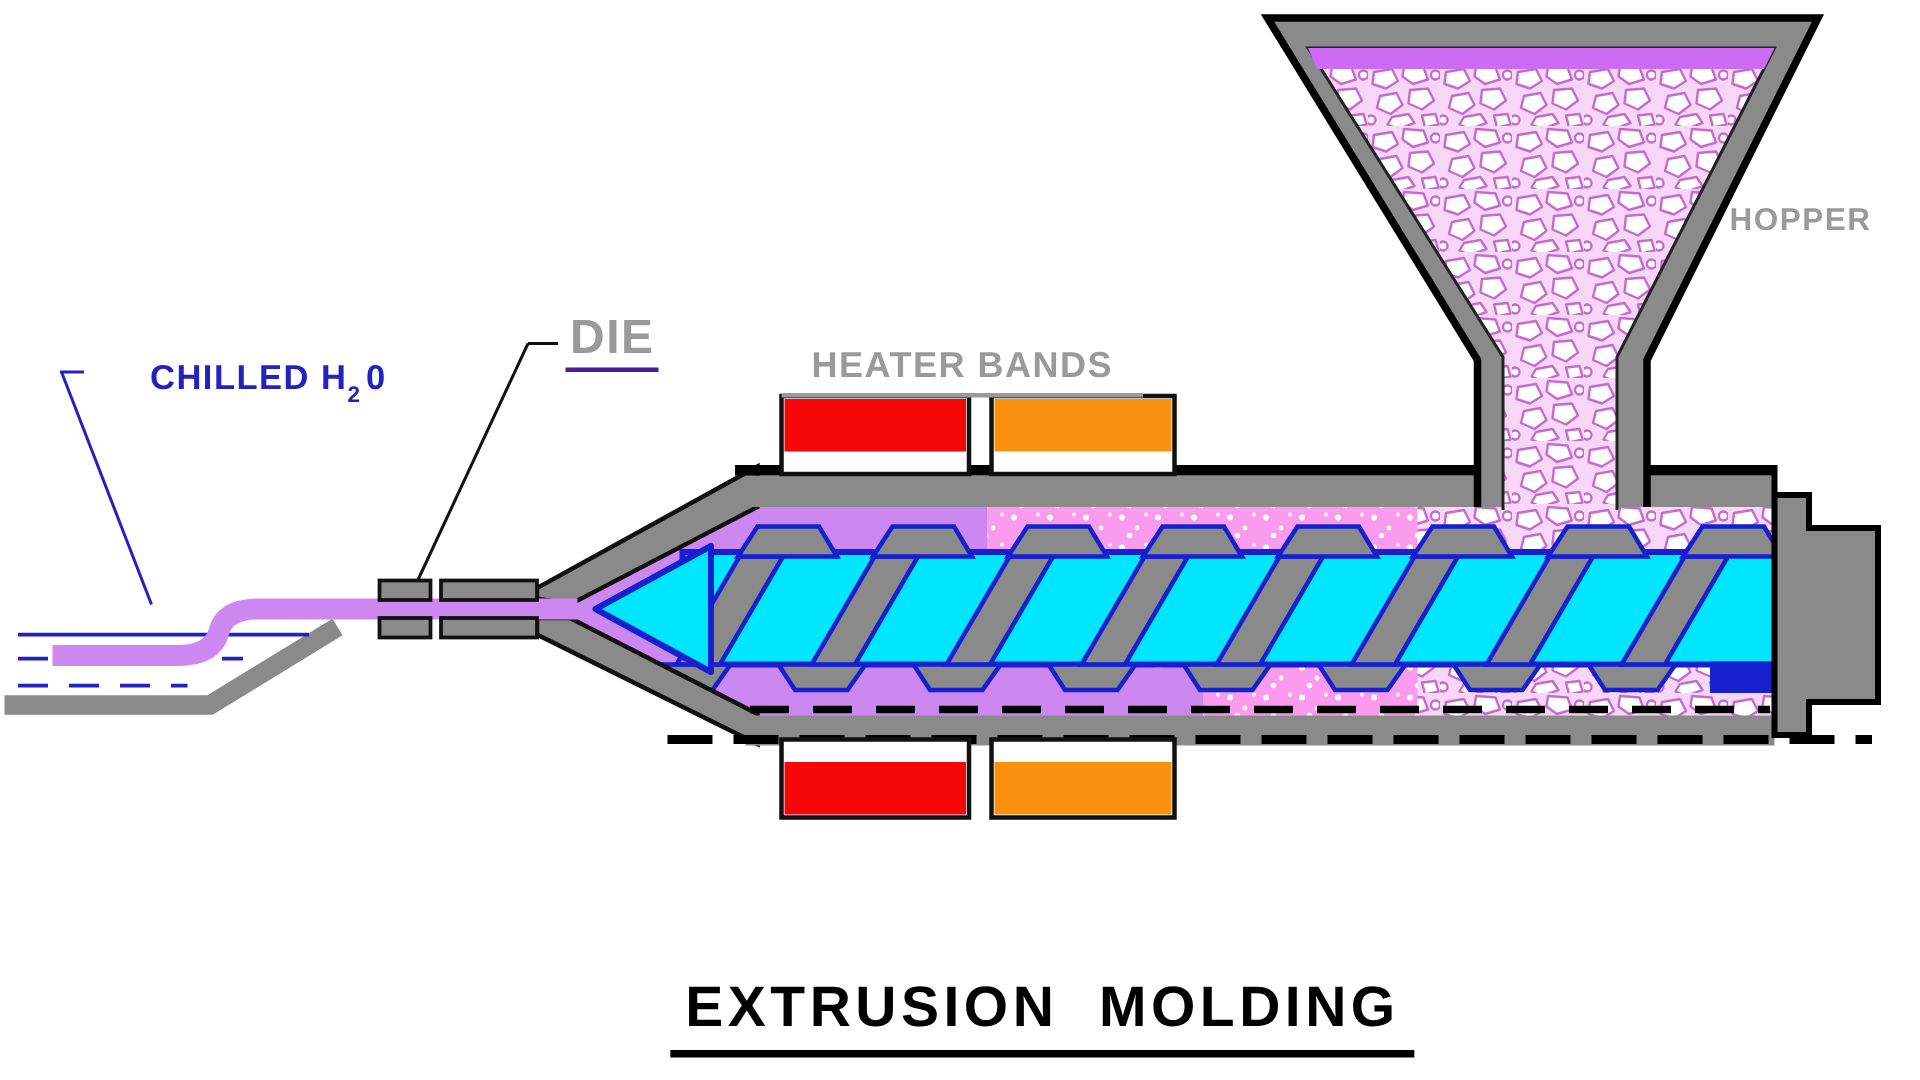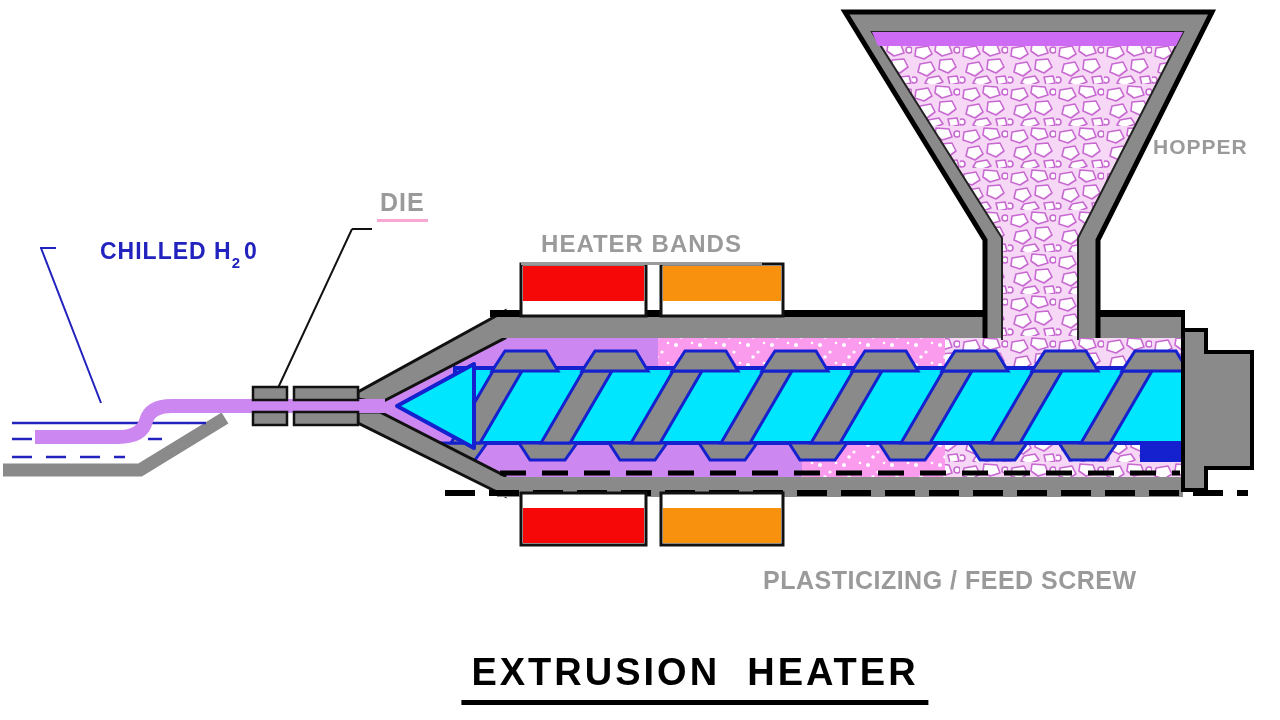--- a/index.html
+++ b/index.html
@@ -3,22 +3,22 @@
 <meta charset="utf-8">
 <style>
   html,body{margin:0;padding:0;background:#fff;}
   .stage{position:relative;width:1280px;height:720px;background:#ffffff;overflow:hidden;
          font-family:"Liberation Sans",sans-serif;}
   .stage svg{position:absolute;left:0;top:0;}
   .lbl{position:absolute;font-weight:bold;color:#9A9A9A;white-space:nowrap;}
   .lbl-chilled{left:56px;top:238px;font-size:23px;color:#2222BE;letter-spacing:1px;margin-left:44px;}
   .lbl-chilled .sub{font-size:15px;position:relative;top:9px;}
   .lbl-chilled .suffix{margin-left:3px;}
-  .lbl-die{left:377px;top:188px;font-size:25px;letter-spacing:1px;
-           border-bottom:3px solid #f9a8d4;padding:0 3px 2px 3px;}
+  .lbl-die{left:377px;top:206px;font-size:32px;letter-spacing:1px;
+           border-bottom:3px solid #4c1d95;padding:0 3px 2px 3px;}
   .lbl-heater{left:521px;top:230px;width:241px;text-align:center;font-size:24px;
               letter-spacing:1px;border-bottom:3px solid #9A9A9A;padding-bottom:4px;}
   .lbl-hopper{left:1153px;top:135px;font-size:21px;letter-spacing:1px;}
   .lbl-screw{left:763px;top:566px;font-size:25px;letter-spacing:0.5px;}
   .lbl-title{left:695px;top:651px;transform:translateX(-50%);font-size:38px;color:#000;
              letter-spacing:3px;white-space:pre;border-bottom:5px solid #000;
              padding:0 10px 6px 10px;}
 </style>
 </head>
 <body>
@@ -152,16 +152,15 @@
     </g>
   </g>
 </svg>
 
 <div class="lbl lbl-chilled">
   <span>CHILLED H</span><span class="sub">2</span><span class="suffix">0</span>
 </div>
 <div class="lbl lbl-die">DIE</div>
 <div class="lbl lbl-heater">HEATER BANDS</div>
 <div class="lbl lbl-hopper">HOPPER</div>
-<div class="lbl lbl-screw">PLASTICIZING / FEED SCREW</div>
-<div class="lbl lbl-title">EXTRUSION  HEATER</div>
+<div class="lbl lbl-title">EXTRUSION  MOLDING</div>
 
 </div>
 
 </body></html>

